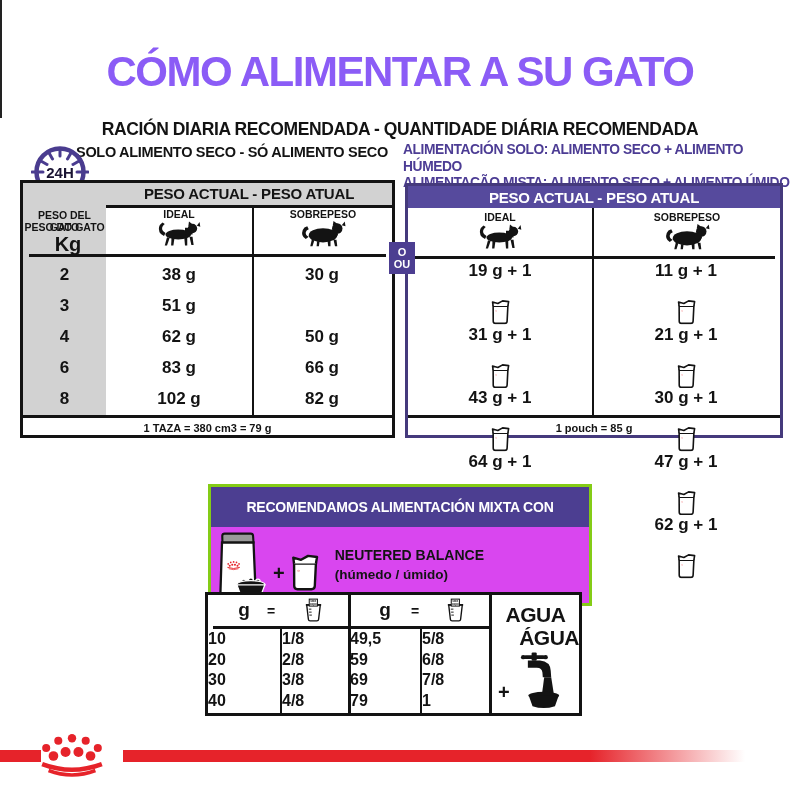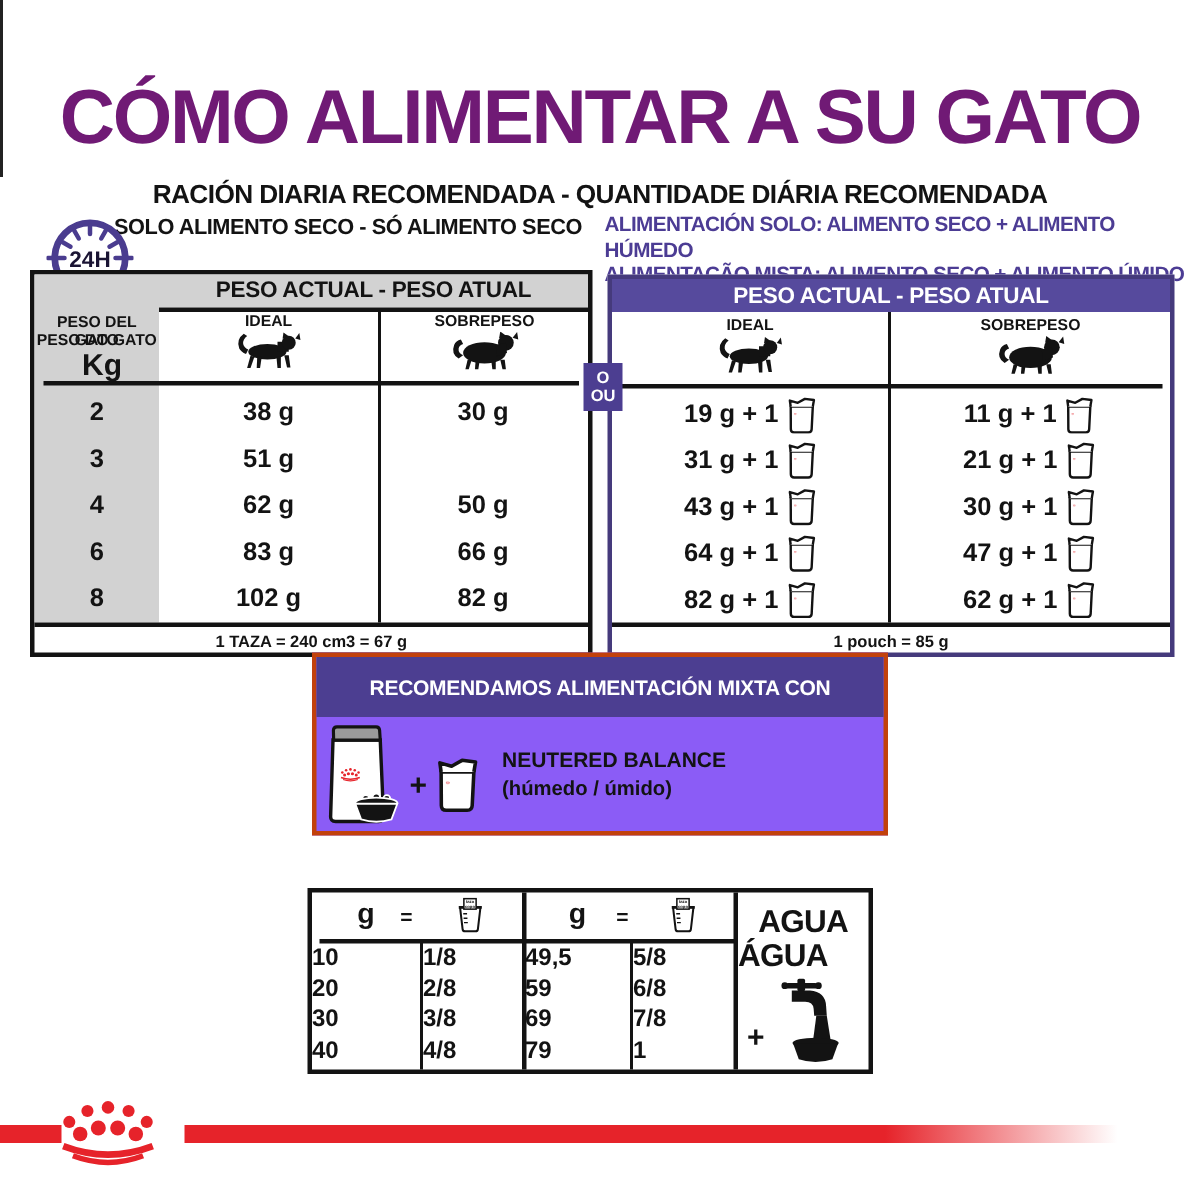--- a/index.html
+++ b/index.html
@@ -5,22 +5,22 @@
   * { margin:0; padding:0; box-sizing:border-box; }
   html,body { background:#ffffff; }
   #stage {
     position:relative; width:800px; height:800px; background:#fff; overflow:hidden;
     font-family:"Liberation Sans", sans-serif; font-weight:bold; color:#131313;
   }
   .abs { position:absolute; }
 
   .edge-line { left:0; top:0; width:2px; height:118px; background:#222; }
 
-  .title { left:0; right:0; top:48px; text-align:center; font-size:51px;
-           letter-spacing:-1.5px; color:#701a75; }
+  .title { left:0; right:0; top:48px; text-align:center; font-size:42px;
+           letter-spacing:-1.5px; color:#8b5cf6; }
   .subtitle { left:0; right:0; top:119px; text-align:center; font-size:17.5px; letter-spacing:-0.4px; }
   .dry-label { left:52px; width:360px; top:144px; text-align:center; font-size:14.5px; letter-spacing:-0.3px; }
   .mixed-label { left:403px; top:142px; width:390px; font-size:13.8px; line-height:16.5px;
                  color:#4c3c94; letter-spacing:-0.4px; }
 
   .clock { left:31px; top:142px; width:58px; height:58px; }
 
   
   .tbl-dry { left:20px; top:180px; width:375px; height:258px; border:3px solid #131313; background:#fff; }
   .dry-colbg   { left:0; top:0; width:83px; bottom:20px; background:#d2d2d2; }
@@ -45,30 +45,30 @@
   .footline { left:0; right:0; bottom:17.5px; height:2.5px; background:#131313; }
   .foot { left:0; right:0; bottom:1px; text-align:center; font-size:11px; }
 
   
   .tbl-mix { left:405px; top:183px; width:378px; height:255px; border:3px solid #453a7c; background:#fff; }
   .mix-head { left:0; right:0; top:0; height:22px; background:#564a9d; color:#fff;
               display:flex; align-items:center; justify-content:center; font-size:15px; letter-spacing:-0.2px; }
   .mix-vdiv { left:184px; top:22px; bottom:20px; }
   .mix-thick { left:5px; right:5px; top:70px; }
   .mix-rows { left:0; right:0; top:75px; bottom:20px; }
-  .mcell { display:flex; align-items:center; justify-content:center; gap:6px; }
+  .mcell { display:flex; align-items:center; justify-content:center; gap:18px;flex-direction:column; }
   .m-i { width:184px; } .m-o { flex:1; }
   .pouch-s { width:19px; height:25.5px; }
 
   .or-box { left:389px; top:242px; width:26px; height:32px; background:#4c3e91; color:#fff;
             display:flex; flex-direction:column; align-items:center; justify-content:center;
             font-size:11px; line-height:12px; z-index:5; }
 
   
-  .banner { left:208px; top:435px; width:384px; height:122px; border:3px solid #c2410c; background:#8b5cf6; }
+  .banner { left:208px; top:484px; width:384px; height:122px; border:3px solid #84cc16; background:#d946ef; }
   .banner-head { left:0; right:0; top:0; height:40px; background:#4c3e91; color:#fff;
                  display:flex; flex-direction:column; align-items:center; justify-content:center;
                  font-size:14px; line-height:18px; letter-spacing:-0.2px; }
   .banner-body { left:4px; right:0; top:40px; bottom:0; display:flex; align-items:center; }
   .bag { width:56px; height:74px; margin-top:2px; }
   .b-plus { font-size:20px; margin:16px 2px 0 2px; }
   .pouch-b { width:28px; height:38px; margin:14px 0 0 4px; }
   .prod { margin-left:16px; line-height:19px; }
   .prod-name { font-size:14px; } .prod-note { font-size:13.5px; }
 
@@ -84,21 +84,21 @@
   .cv-thin { width:1.8px; background:#131313; top:31px; bottom:0; }
   .t1 { left:72px; } .t2 { left:212px; }
   .cv-thickv { width:3px; background:#131313; top:0; bottom:0; }
   .k1 { left:140px; } .k2 { left:281px; }
   .cv-col { top:34px; bottom:2px; display:flex; flex-direction:column; justify-content:space-around;
             align-items:flex-start; font-size:16px; }
   .cg1 { left:0; width:72px; } .cc1 { left:74px; width:66px; }
   .cg2 { left:142px; width:70px; } .cc2 { left:214px; width:72px; }
   .cv-water { left:284px; right:0; top:0; bottom:0; }
   .w1 { left:0; right:0; top:8px; text-align:center; font-size:21px; letter-spacing:-0.5px; }
-  .w2 { left:0; right:0; top:31px; text-align:left; font-size:21px; letter-spacing:-0.5px; }
+  .w2 { left:0; right:0; top:31px; text-align:right; font-size:21px; letter-spacing:-0.5px; }
   .cv-plus { left:6px; top:86px; font-size:20px; }
   .faucet { left:20px; top:56px; width:56px; height:58px; }
 
   
   .stripe { left:0; top:750px; width:745px; height:12px;
             background:linear-gradient(90deg,#e6232a 0,#e6232a 590px,rgba(230,35,42,0) 100%); }
   .stripe-gap { left:41px; top:748px; width:82px; height:16px; background:#fff; }
   .crown-logo { left:26px; top:731px; width:92px; height:50px; color:#e6232a; }
 
   .hidden-defs { position:absolute; width:0; height:0; overflow:hidden; }
@@ -263,21 +263,21 @@
         <div class="cell c-o">66 g</div>
       </div>
       <div class="row">
         <div class="cell c-kg">8</div>
         <div class="cell c-i">102 g</div>
         <div class="cell c-o">82 g</div>
       </div>
     </div>
 
     <div class="abs footline"></div>
-    <div class="abs foot">1 TAZA =  240 cm3 = 67 g</div>
+    <div class="abs foot">1 TAZA =  380 cm3 = 79 g</div>
   </div>
 
   <div class="abs tbl-mix">
     <div class="abs mix-head">PESO ACTUAL - PESO ATUAL</div>
 
     <div class="abs colhead" style="left:0; width:184px; top:25px;">
       <div class="ch-label">IDEAL</div>
       <svg class="cat">
           <use href="#cat-slim"></use>
         </svg>

